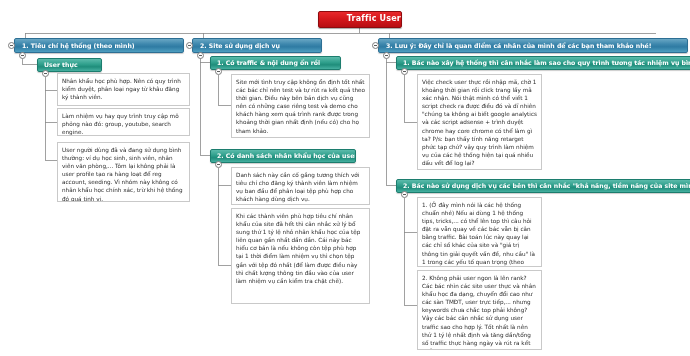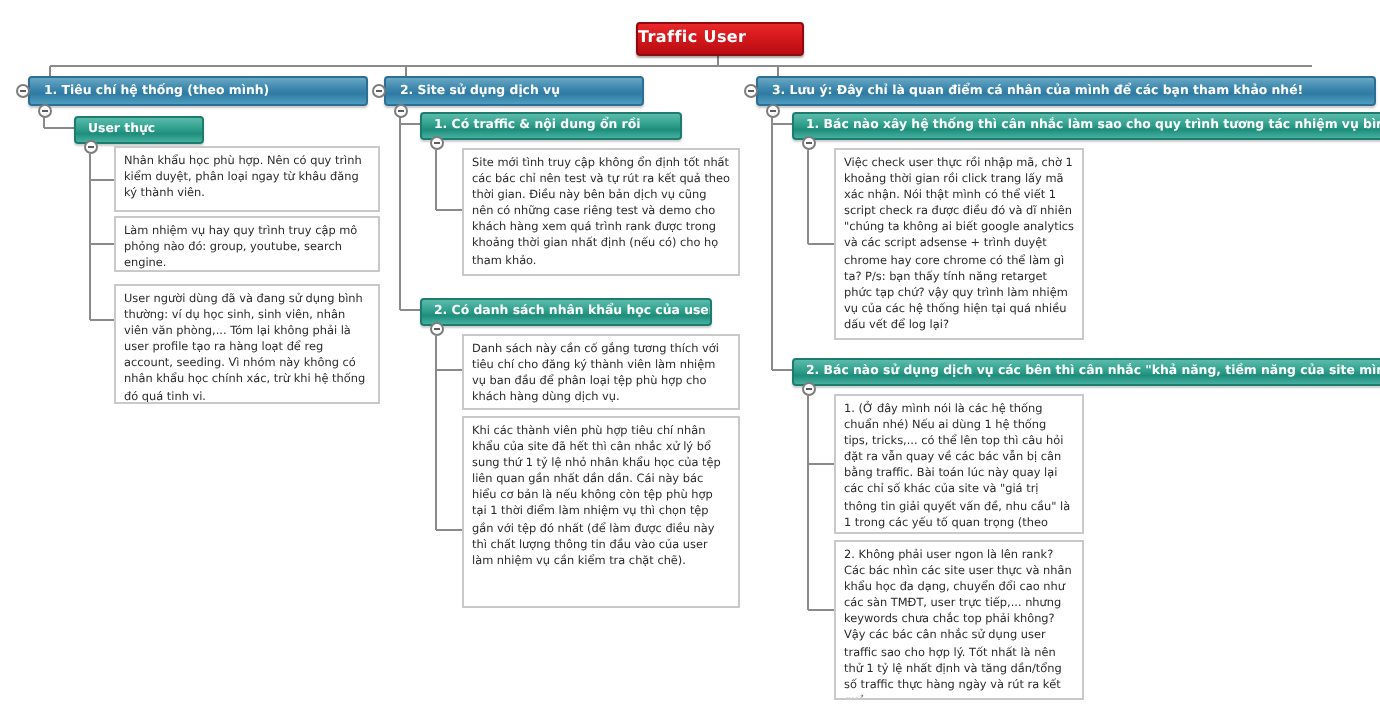--- a/index.html
+++ b/index.html
@@ -16,21 +16,21 @@
 
   
   .root-node{
     position:absolute;
     background:linear-gradient(to bottom,#e8282b 0%,#d5181c 45%,#b80d12 100%);
     border:1px solid #8e0a0e;
     border-radius:2px;
     color:#ffffff;
     font-weight:bold;
     font-size:8px;
-    text-align:left;
+    text-align:right;
     line-height:14px;
     height:15px;
     box-shadow:0 1px 1px rgba(0,0,0,.35);
     letter-spacing:.2px;
   }
 
   
   .branch-node{
     position:absolute;
     background:linear-gradient(to bottom,#69a7c4 0%,#3d87ad 40%,#2f7ba3 60%,#4e9ec0 100%);

